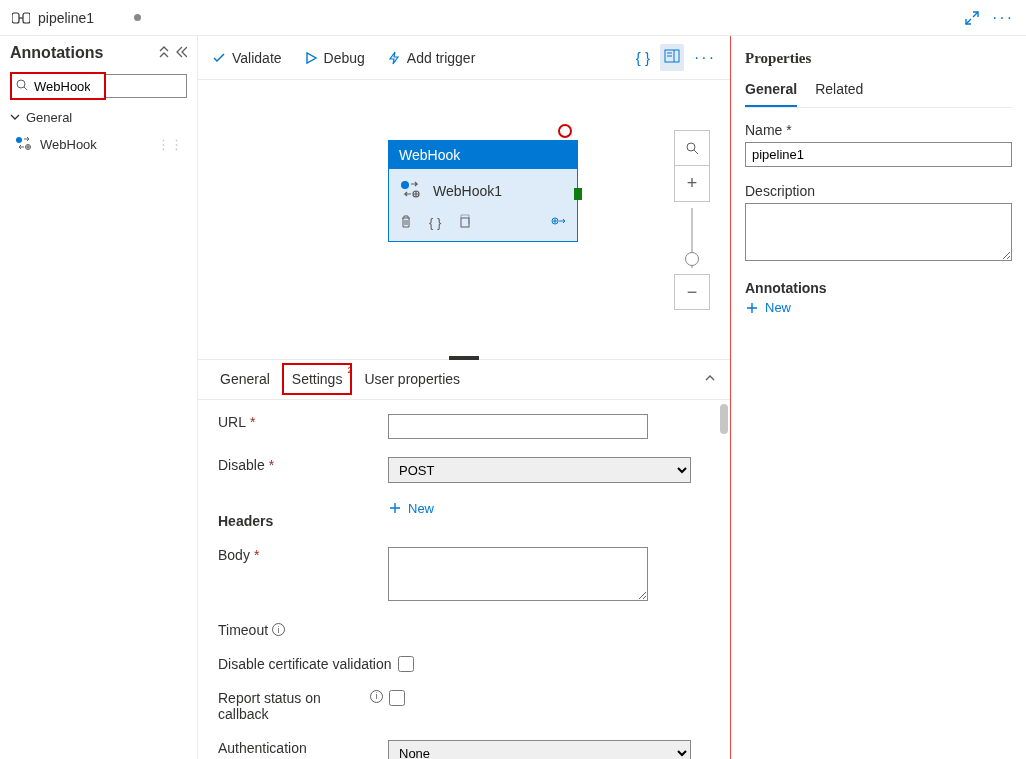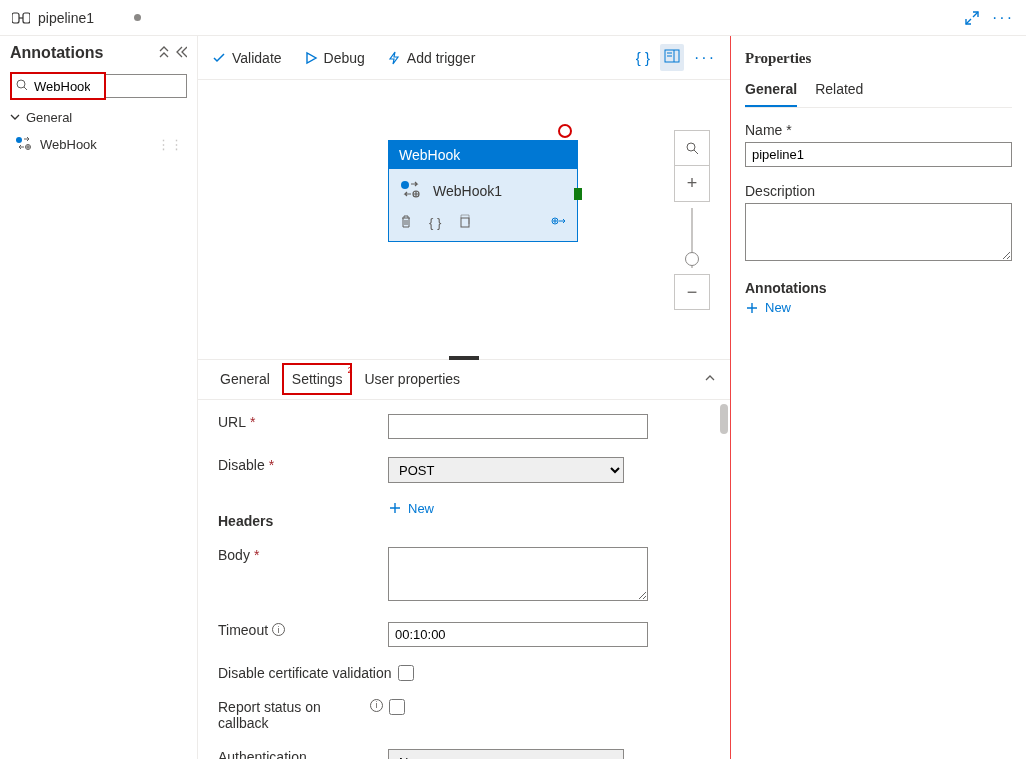--- a/index.html
+++ b/index.html
@@ -60,21 +60,21 @@
   .bottom-tabs-row .collapse { margin-left:auto; cursor:pointer;}
 
   .settings-pane { padding:14px 20px; overflow-y:auto; height:360px; position:relative;}
   .settings-pane .scrollbar { position:absolute; right:2px; top:4px; width:8px; height:30px; background:#c8c6c4; border-radius:4px;}
   .form-row { display:flex; align-items:flex-start; margin-bottom:18px;}
   .form-row .label { width:170px; font-size:14px; display:flex; align-items:center; gap:4px;}
   .form-row .req { color:#a4262c;}
   .form-row .control { flex:1;}
   .form-row input[type=text], .form-row textarea, .form-row select { width:260px; border:1px solid #8a8886; padding:4px 6px; font-size:13px; font-family:inherit;}
   .form-row textarea { height:54px; resize:both;}
-  .form-row select { width:236px; height:26px;}
+  .form-row select { width:303px; height:26px;}
   .plus-new { display:flex; align-items:center; gap:6px; color:#0078d4; cursor:pointer;}
   input[type=checkbox]{ width:16px; height:16px; margin:0;}
   .info-icon { width:13px; height:13px; border:1px solid #605e5c; border-radius:50%; display:inline-flex; align-items:center; justify-content:center; font-size:9px; color:#605e5c;}
 
   
   .props { width:295px; padding:14px 14px;}
   .props-title { font-weight:600; font-size:15px; margin-bottom:14px;font-family:Liberation Serif, serif;}
   .props-tabs { display:flex; gap:18px; border-bottom:1px solid #edebe9; margin-bottom:14px;}
   .props-tabs .ptab { padding:0 0 8px 0; font-size:14px; cursor:pointer;}
   .props-tabs .ptab.active { border-bottom:2px solid #0078d4; font-weight:600;}
@@ -287,21 +287,20 @@
             <span>Body</span> 
             <span class="req">*</span>
           </div>
         <div class="control"><textarea style=""></textarea></div>
       </div>
       <div class="form-row">
         <div class="label">
             <span>Timeout</span> 
             <span class="info-icon">i</span>
           </div>
-        <div class="control"><input type="text" value="00:10:00" style=""></div>
       </div>
       <div class="form-row">
         <div class="label" style="width:auto; margin-right:6px;">
             <span>Disable certificate validation</span>
           </div>
         <input type="checkbox" style="">
       </div>
       <div class="form-row">
         <div class="label" style="width:152px;">
             <span>Report status on callback</span>

